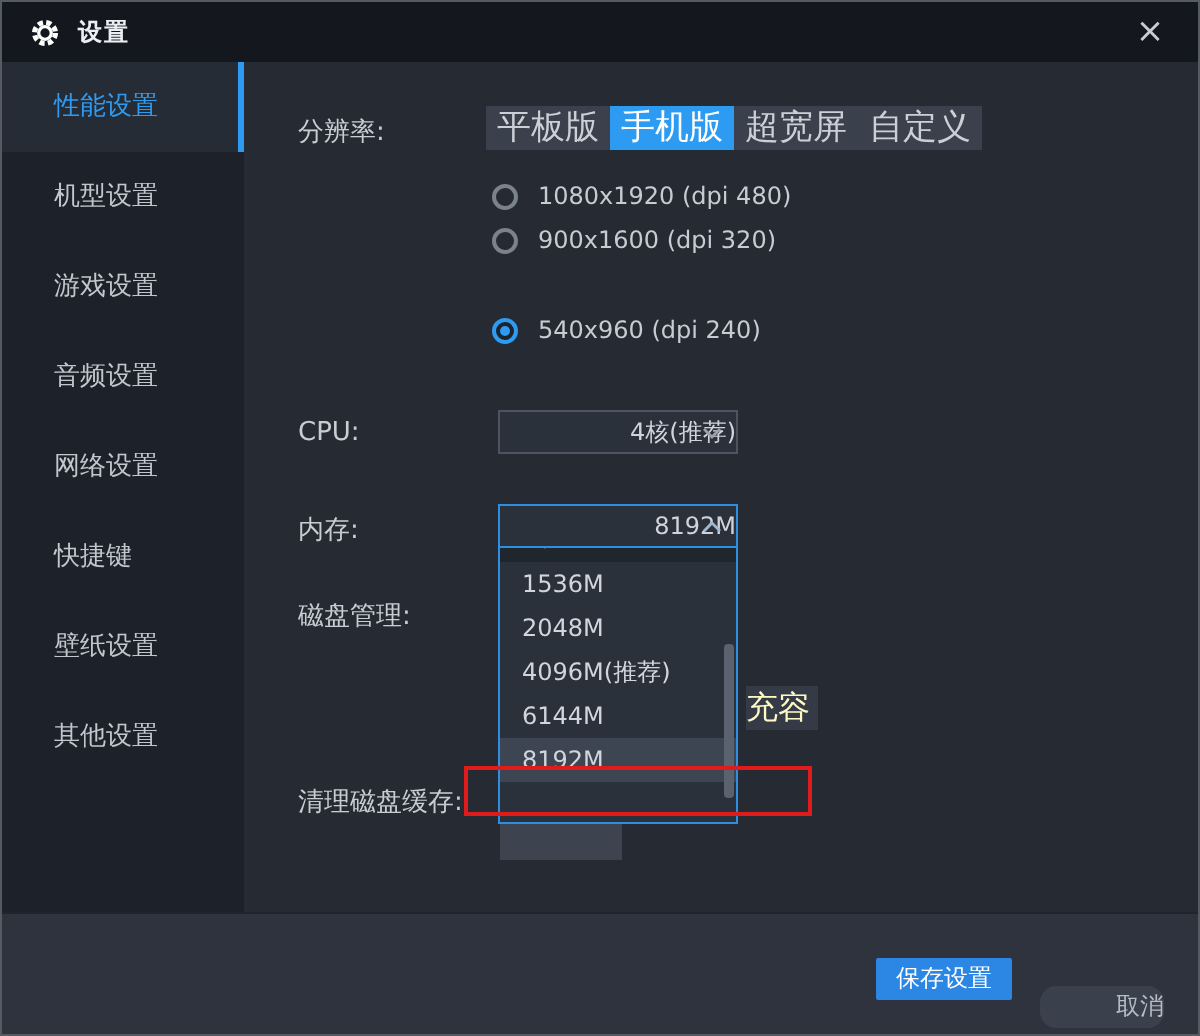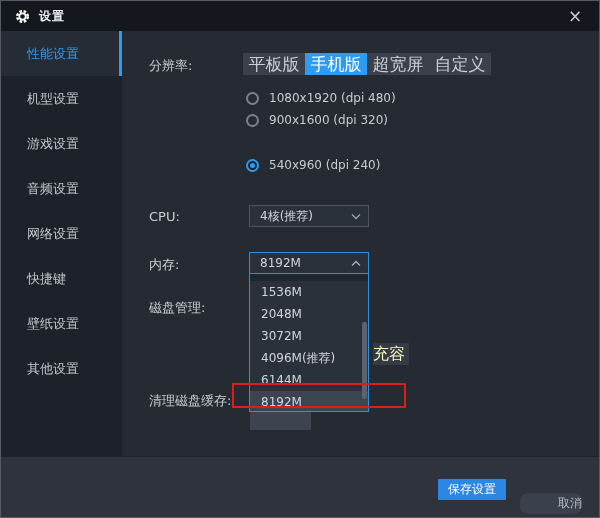--- a/index.html
+++ b/index.html
@@ -73,21 +73,21 @@
   .radio.checked { border-color:#2e9bf2; background:#1d232b; }
   .radio.checked::after {
     content:""; position:absolute; left:2px; top:2px; width:5px; height:5px;
     border-radius:50%; background:#2e9bf2;
   }
   .radio-label { margin-left:10px; color:#c8ccd2; font-size:12px; }
 
   .select {
     position:absolute; width:120px; height:22px; background:#2b313b;
     border:1px solid #4d545f; color:#d0d4da; font-size:12px;
-    line-height:20px; padding-left:10px; cursor:pointer;
+    line-height:20px; padding-left:10px; cursor:pointer;text-align:right;
   }
   .select.open { border-color:#2e8fe0; }
   .select svg { position:absolute; right:7px; top:7px; }
 
   .hidden-btn {
     position:absolute; left:372px; top:342px; width:36px; height:22px;
     background:#343b46; color:#fef9c3; font-size:16px; line-height:22px;
     overflow:hidden; z-index:1; cursor:pointer;
   }
   .clean-btn-sliver {
@@ -199,21 +199,20 @@
   <div class="label" style="left:148px; top:298px;">磁盘管理:</div>
   <div class="hidden-btn">充容量</div>
 
   <div class="label" style="left:148px; top:391px;">清理磁盘缓存:</div>
   <div class="clean-btn-sliver"></div>
 
   <div class="dropdown">
     <div class="dd-item partial">1024M</div>
     <div class="dd-item">1536M</div>
     <div class="dd-item">2048M</div>
-    <div class="dd-item">3072M</div>
     <div class="dd-item">4096M(推荐)</div>
     <div class="dd-item">6144M</div>
     <div class="dd-item highlight">8192M</div>
     <div class="dd-scrollbar"></div>
   </div>
 
   <div class="red-annotation"></div>
 
   <div class="footer">
     <div class="btn-save">保存设置</div>

